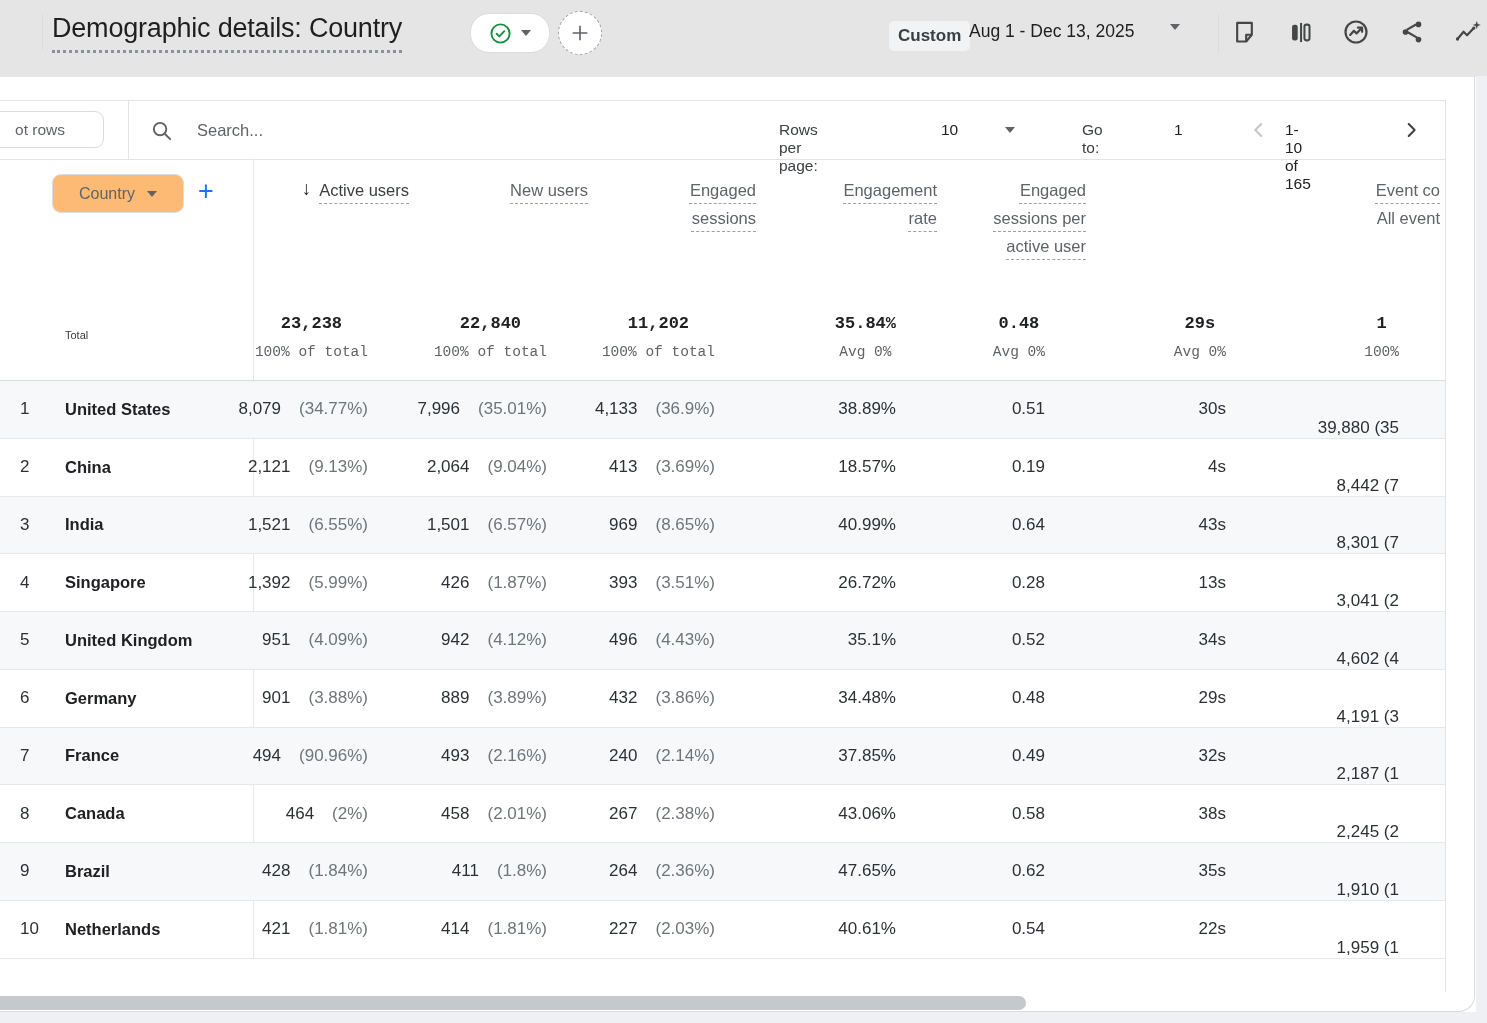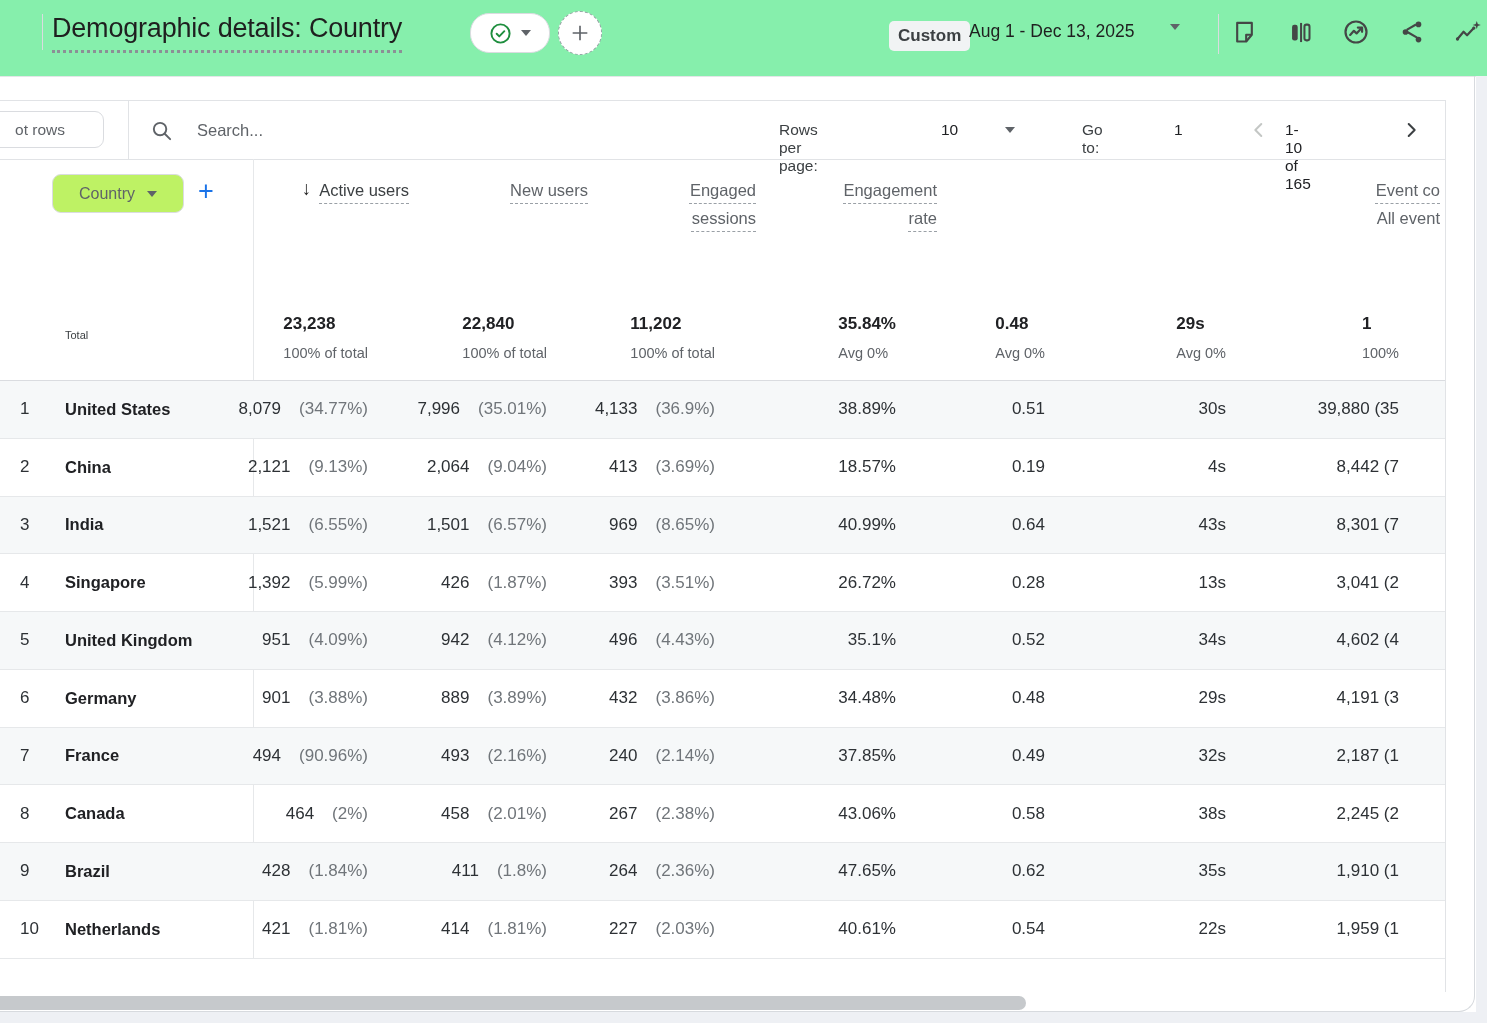--- a/index.html
+++ b/index.html
@@ -1,20 +1,20 @@
 <!DOCTYPE html>
 <html><head>
 <meta charset="utf-8">
 <style>
   html,body{margin:0;padding:0;}
   body{font-family:"Liberation Sans","DejaVu Sans",sans-serif;background:#eef0f4;}
   .stage{position:relative;width:1487px;height:1023px;background:#fff;overflow:hidden;}
 
   
-  .topbar{position:absolute;left:0;top:0;width:1487px;height:76px;background:#86efac;border-bottom:1px solid #e4e6e8;}
+  .topbar{position:absolute;left:0;top:0;width:1487px;height:76px;background:#e5e5e5;border-bottom:1px solid #e4e6e8;}
   .title-divider{position:absolute;left:42px;top:14px;width:1px;height:36px;background:#dadce0;}
   .page-title{position:absolute;left:52px;top:12px;font-size:27px;color:#1f1f1f;letter-spacing:-0.2px;
     border-bottom:3px dotted #8b9096;padding-bottom:6px;line-height:32px;white-space:nowrap;}
   .badge-pill{position:absolute;left:470px;top:13px;width:78px;height:38px;border:1px solid #dadce0;border-radius:19px;
     display:flex;align-items:center;justify-content:center;gap:9px;background:#fff;cursor:pointer;}
   .add-circle{position:absolute;left:558px;top:11px;width:42px;height:42px;border:1.6px dashed #9aa0a6;border-radius:50%;
     display:flex;align-items:center;justify-content:center;color:#5f6368;background:#fff;}
   .custom-chip{position:absolute;left:889px;top:21px;background:#f1f3f4;border-radius:5px;padding:5px 9px;
     font-size:17px;font-weight:700;color:#3c4043;}
   .date-range{position:absolute;left:969px;top:21px;font-size:17.5px;color:#1f1f1f;font-weight:500;white-space:nowrap;}
@@ -44,55 +44,55 @@
   .range-text{position:absolute;left:1285px;top:20px;color:#202124;}
 
   
   .col-divider{position:absolute;left:253px;top:159px;width:1px;height:800px;background:#e6e8ea;}
   .right-line{position:absolute;left:1445px;top:100px;width:1px;height:892px;background:#e1e3e6;}
   .card-edge{position:absolute;left:0;top:76px;width:1474px;height:935px;border-right:1px solid #d7dade;border-bottom:1px solid #d7dade;
     border-radius:0 0 16px 0;pointer-events:none;}
   .right-strip{position:absolute;left:1476px;top:76px;width:11px;height:947px;background:#eef0f4;}
   .bottom-strip{position:absolute;left:0;top:1012px;width:1487px;height:11px;background:#eef0f4;}
 
-  .dim-btn{position:absolute;left:52px;top:174px;width:130px;height:37px;border:1px solid #dadce0;border-radius:9px;background:#bef264;
+  .dim-btn{position:absolute;left:52px;top:174px;width:130px;height:37px;border:1px solid #dadce0;border-radius:9px;background:#fdba74;
     display:flex;align-items:center;justify-content:center;gap:12px;font-size:16px;color:#5f6368;cursor:pointer;}
   .add-dim{position:absolute;left:198px;top:176px;font-size:27px;color:#1a73e8;font-weight:400;cursor:pointer;line-height:30px;}
 
   .hcell{position:absolute;top:176px;text-align:right;font-size:16.5px;line-height:28px;color:#5f6368;cursor:pointer;}
   .h-label{text-decoration:underline dashed;text-decoration-color:#9aa0a6;text-decoration-thickness:1px;text-underline-offset:7px;}
   .h-active{right:1078px;white-space:nowrap;color:#3c4043;display:flex;gap:8px;align-items:flex-start;}
   .sort-arrow{font-size:19px;color:#1f1f1f;font-weight:600;text-decoration:none;line-height:26px;}
   .h-new{right:899px;white-space:nowrap;}
   .h-engaged{right:731px;width:100px;}
   .h-rate{right:550px;width:102px;}
   .h-eps{right:401px;width:95px;}
   .h-time{right:220px;width:108px;}
   .h-event{right:47px;white-space:nowrap;}
   .h-sub{color:#5f6368;}
 
   .total-row{position:absolute;left:0;top:305px;width:1446px;height:76px;border-bottom:1px solid #dadce0;box-sizing:border-box;}
   .total-label{position:absolute;left:65px;top:24px;font-size:11px;color:#3c4043;}
-  .tcell{position:absolute;top:9px;text-align:left;}
+  .tcell{position:absolute;top:9px;text-align:center;font-family:Liberation Mono, monospace;}
   .tcell .tmain{font-size:17px;font-weight:700;color:#202124;}
   .tcell .tsub{font-size:14.5px;color:#5f6368;margin-top:11px;}
   .t-active{right:1078px;} .t-new{right:899px;} .t-engaged{right:731px;} .t-rate{right:550px;}
   .t-eps{right:401px;} .t-time{right:220px;} .t-event{right:47px;}
 
   .tbody{position:absolute;left:0;top:381px;width:1446px;}
   .row{position:relative;height:57.75px;border-bottom:1px solid #e6e8ea;box-sizing:border-box;}
   .row.odd{background:#f6f8f9;}
   .cell{position:absolute;top:0;height:100%;display:flex;align-items:center;font-size:17px;color:#2d3135;}
   .cell.num{left:20px;}
   .cell.country{left:65px;font-weight:700;color:#202124;font-size:16.5px;}
   .cell.m{justify-content:flex-end;}
   .cell.m b{font-weight:400;color:#2d3135;}
   .cell.m i{font-style:normal;color:#70757a;margin-left:18px;}
   .c-active{right:1078px;} .c-new{right:899px;} .c-engaged{right:731px;} .c-rate{right:550px;margin-left:32px;}
-  .c-eps{right:401px;} .c-time{right:220px;} .c-event{right:47px;}
+  .c-eps{right:401px;} .c-time{right:220px;} .c-event{right:47px;align-items:flex-end;}
 
   .hscroll-thumb{position:absolute;left:0;top:996px;width:1026px;height:14px;background:#c6c9cc;border-radius:0 7px 7px 0;cursor:grab;}
   svg{display:block;}
 </style>
 </head>
 <body>
 
 <div class="stage">
 
   <div class="topbar">
@@ -203,20 +203,23 @@
   </div>
   <div class="hcell h-new">
     <span class="h-label">New users</span>
   </div>
   <div class="hcell h-engaged">
     <span class="h-label">Engaged sessions</span>
   </div>
   <div class="hcell h-rate">
     <span class="h-label">Engagement rate</span>
   </div>
+  <div class="hcell h-eps">
+    <span class="h-label">Engaged sessions per active user</span>
+  </div>
   <div class="hcell h-event">
     <div><span class="h-label">Event co</span></div>
     <div class="h-sub">All event</div>
   </div>
 
   <div class="col-divider"></div>
 
   <div class="total-row">
     <span class="total-label">Total</span>
     <div class="tcell t-active">

